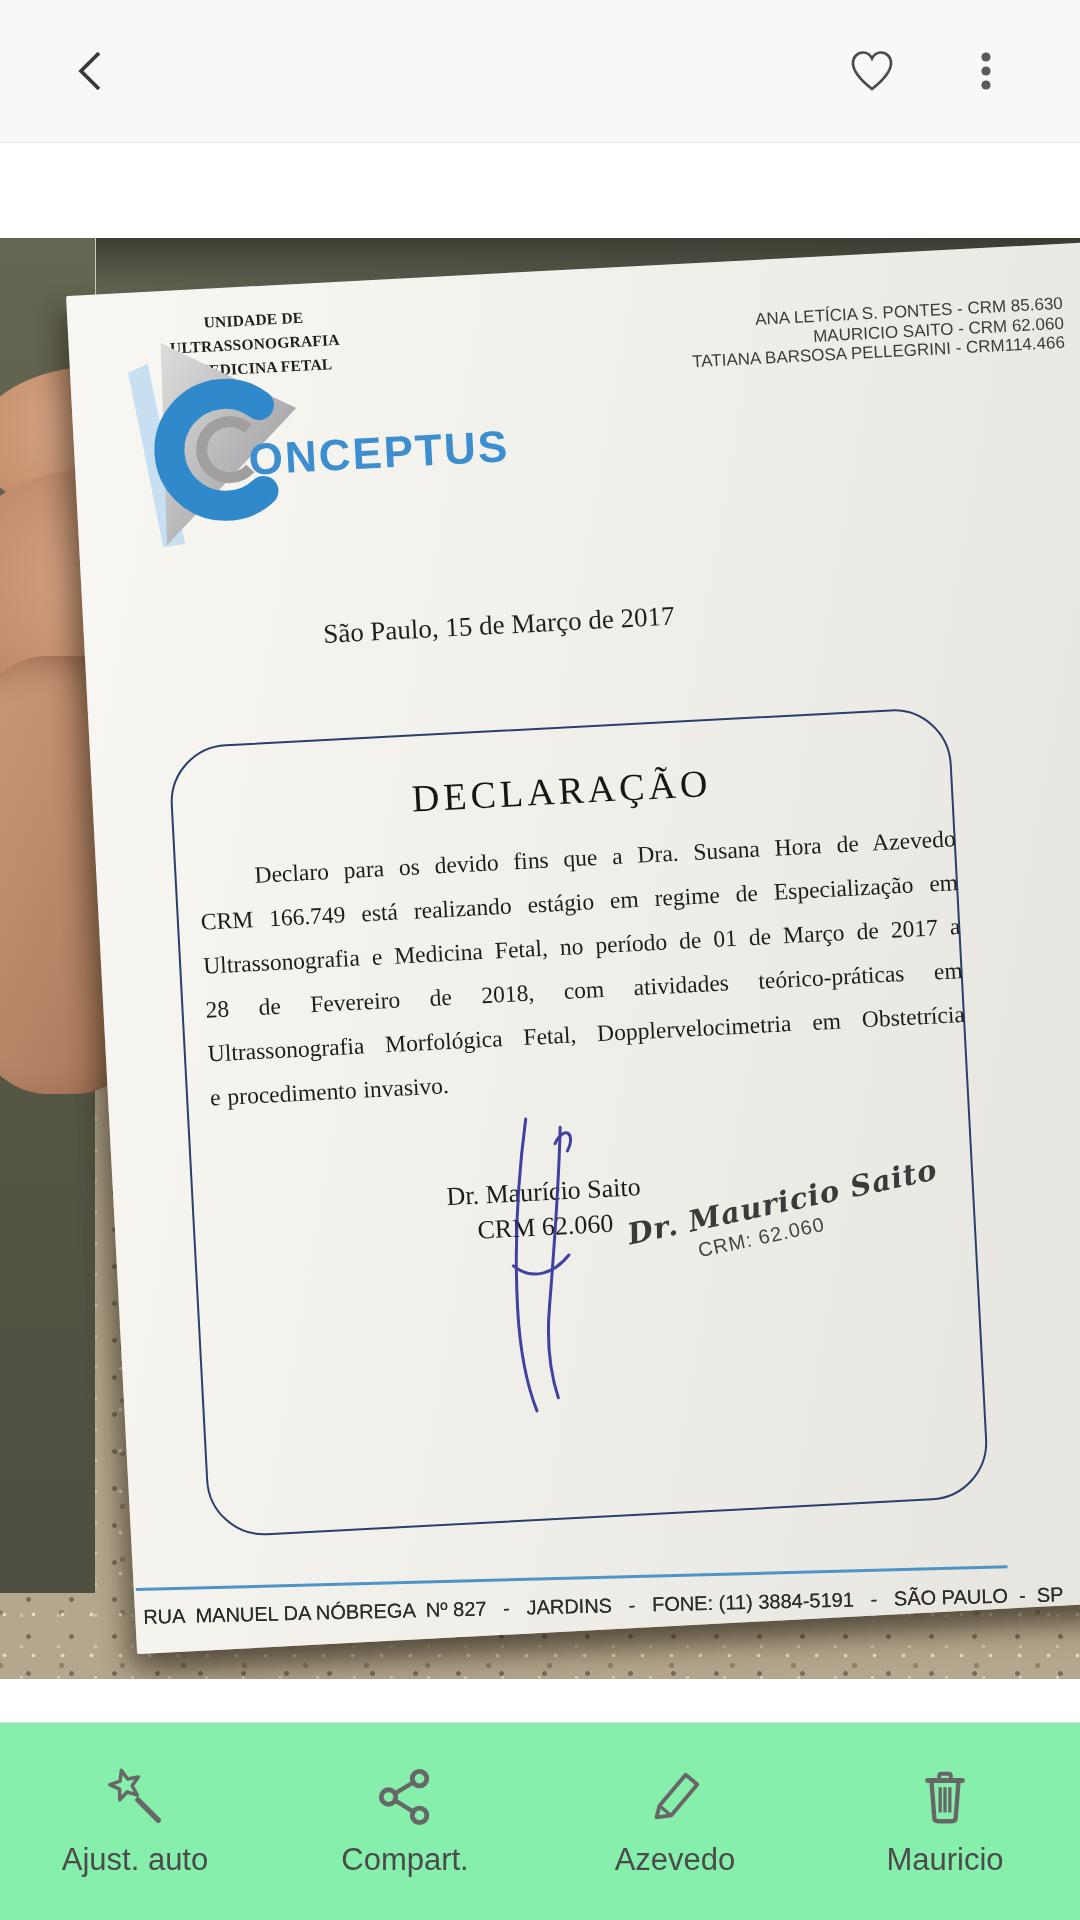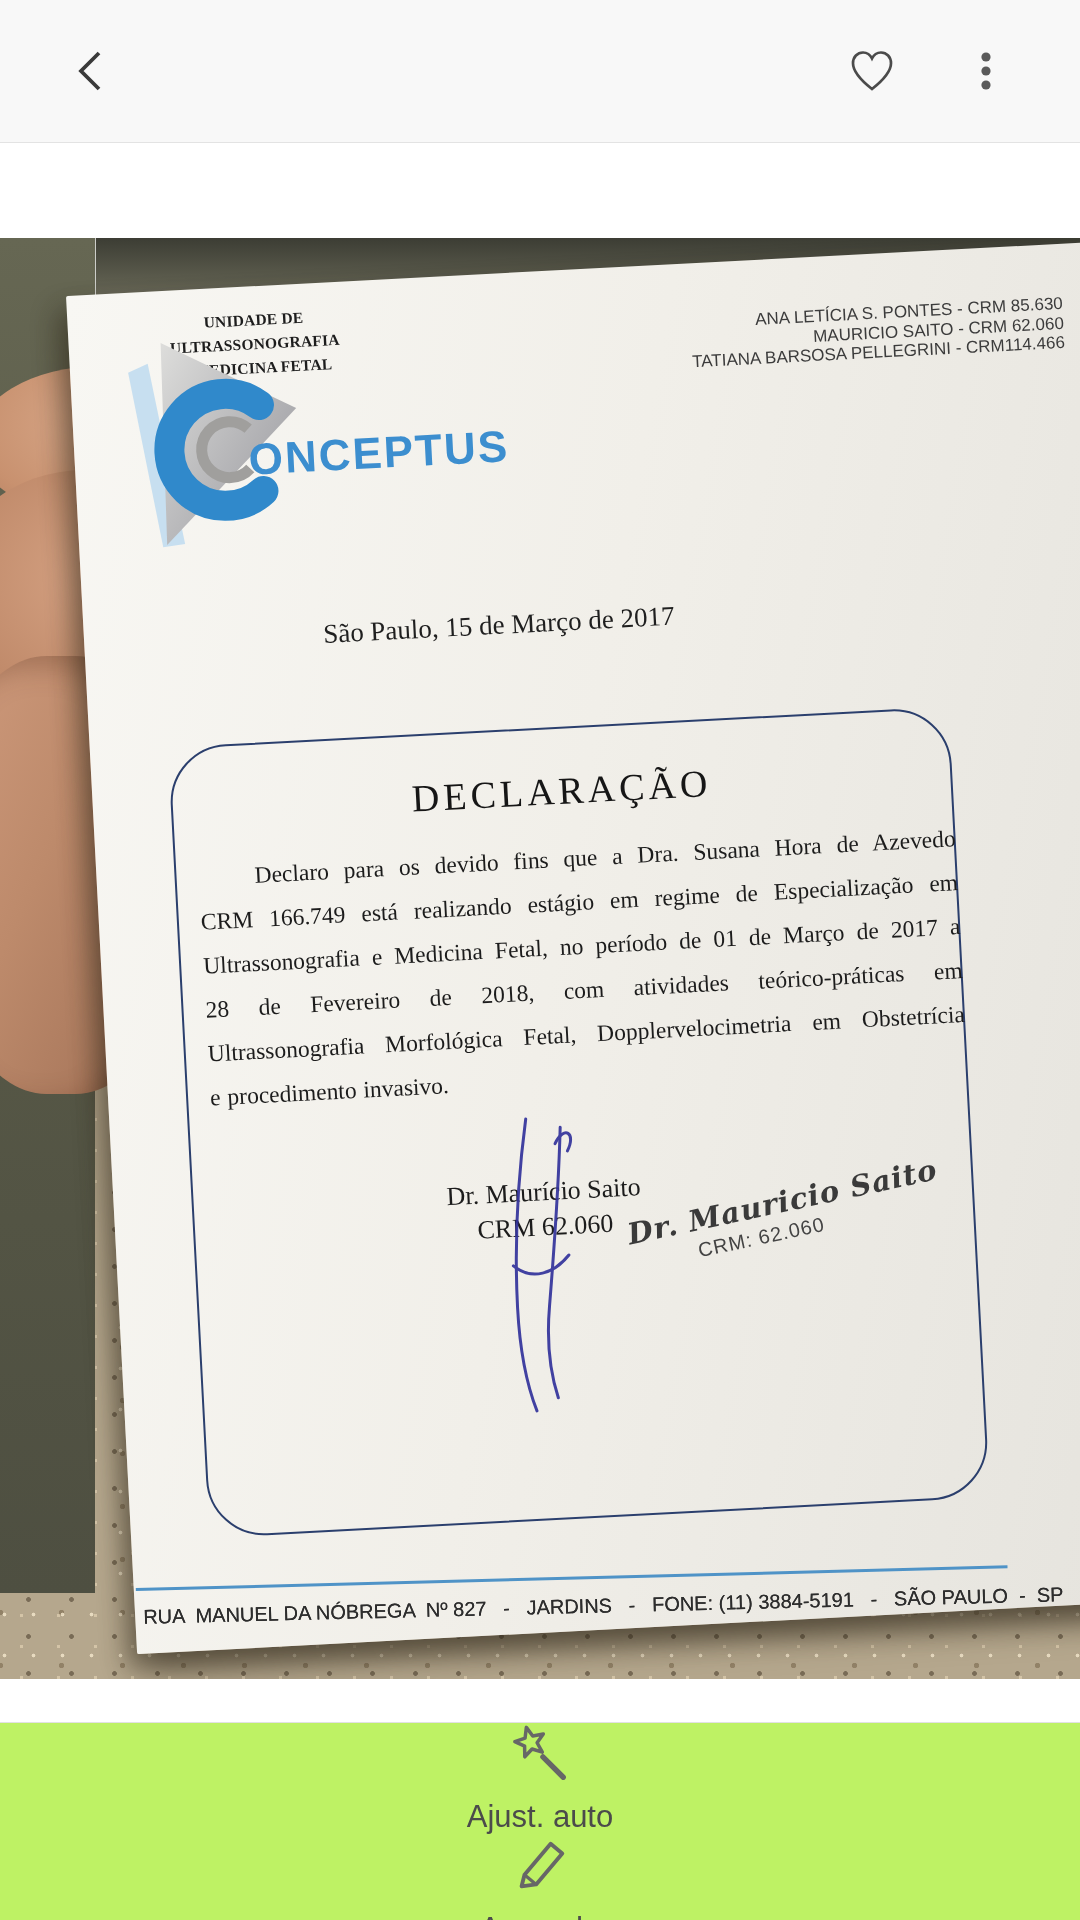--- a/index.html
+++ b/index.html
@@ -79,22 +79,22 @@
                 font-size:29px; letter-spacing:1px; }
   .stamp-crm { font-size:20px; letter-spacing:1px; margin-top:2px; margin-right:56px; color:#444; }
   .footer-rule { position:absolute; left:2px; top:1294px; width:872px; height:3px;
                  background:#4f93c7; transform:rotate(1.5deg); transform-origin:left center; }
   .footer-text { position:absolute; left:8px; top:1312px; width:900px; white-space:pre;
                  font-size:20px; color:#2d2d2d; text-shadow:0 0 .4px #333;
                  transform:rotate(1.6deg); transform-origin:left center; }
 
   
   .toolbar { position:absolute; top:1722px; left:0; width:1080px; height:198px;
-             background:#bef264; border-top:1px solid #e2e2e2;
-             display:flex; justify-content:space-around; align-items:center;flex-direction:column; }
+             background:#86efac; border-top:1px solid #e2e2e2;
+             display:flex; justify-content:space-around; align-items:center; }
   .tool { background:none; border:none; cursor:pointer; width:240px;
           display:flex; flex-direction:column; align-items:center; gap:14px; }
   .tool-label { font-size:31px; color:#4b4b4b; }
 </style>
 </head>
 <body>
 
 <div class="screen">
 
   <header class="topbar">
@@ -200,33 +200,43 @@
   <nav class="toolbar">
 
     <button class="tool">
       <svg class="tool-icon" width="62" height="62" viewBox="0 0 64 64">
         <path d="M17.9,4.5 L24.5,13.5 L35.4,11.3 L29,20.4 L34.4,30.1 L23.8,26.8 L16.3,34.9 L16.1,23.8 L6,19.2 L16.6,15.6 Z" fill="none" stroke="#676767" stroke-width="3.6" stroke-linejoin="round"></path>
         <path d="M35,35 L56,56" stroke="#676767" stroke-width="5.5" stroke-linecap="round"></path>
       </svg>
       <span class="tool-label">Ajust. auto</span>
     </button>
 
+    <button class="tool">
+      <svg class="tool-icon" width="62" height="62" viewBox="0 0 64 64">
+        <circle cx="15" cy="32" r="7.5" fill="none" stroke="#676767" stroke-width="5"></circle>
+        <circle cx="47" cy="13" r="7.5" fill="none" stroke="#676767" stroke-width="5"></circle>
+        <circle cx="47" cy="51" r="7.5" fill="none" stroke="#676767" stroke-width="5"></circle>
+        <path d="M21.5,28.5 L40.5,17" stroke="#676767" stroke-width="4.5"></path>
+        <path d="M21.5,35.5 L40.5,47" stroke="#676767" stroke-width="4.5"></path>
+      </svg>
+      <span class="tool-label">Compart.</span>
+    </button>
 
     <button class="tool">
       <svg class="tool-icon" width="62" height="62" viewBox="0 0 64 64">
         <path d="M13,53 L16,41 L43,9 L55,19 L28,51 Z" fill="none" stroke="#676767" stroke-width="4" stroke-linejoin="round"></path>
         <path d="M16,41 L28,51" fill="none" stroke="#676767" stroke-width="3.4"></path>
       </svg>
       <span class="tool-label">Azevedo</span>
     </button>
 
     <button class="tool">
       <svg class="tool-icon" width="62" height="62" viewBox="0 0 64 64">
         <path d="M14,15 L50,15" stroke="#676767" stroke-width="5" stroke-linecap="round"></path>
         <path d="M26,14 L26,10 Q26,8 28,8 L36,8 Q38,8 38,10 L38,14" fill="none" stroke="#676767" stroke-width="4"></path>
         <path d="M18,15 L21,54 Q21.3,57 25,57 L39,57 Q42.7,57 43,54 L46,15" fill="none" stroke="#676767" stroke-width="4.5"></path>
         <path d="M27,22 L27,48 M32,22 L32,48 M37,22 L37,48" stroke="#676767" stroke-width="3.4"></path>
       </svg>
-      <span class="tool-label">Susana</span>
+      <span class="tool-label">Mauricio</span>
     </button>
 
   </nav>
 </div>
 
 </body></html>

